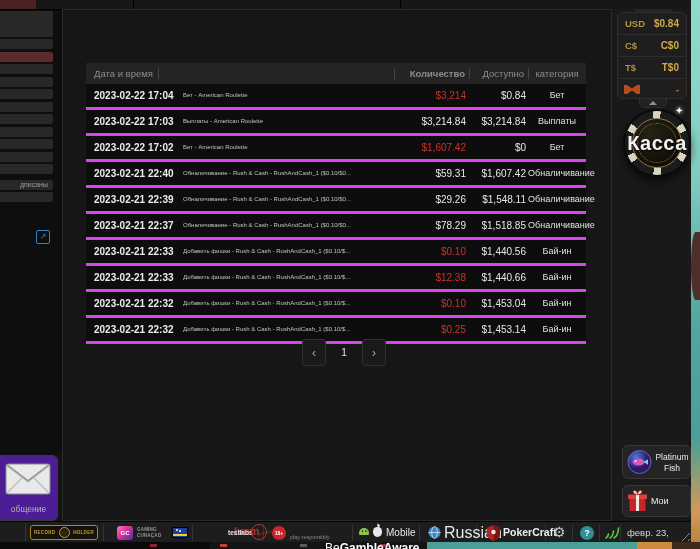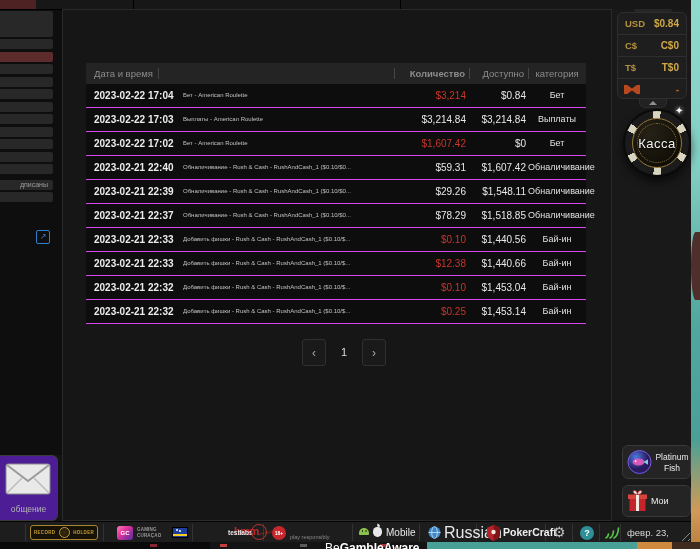--- a/index.html
+++ b/index.html
@@ -40,21 +40,21 @@
   .ttable{position:absolute;left:23px;top:53px;width:500px;}
   .thead{position:relative;height:21px;background:#242424;color:#8c8c8c;font-size:9.5px;}
   .th{position:absolute;top:0;line-height:21px;white-space:nowrap;}
   .th-date{left:8px;}
   .th-desc{left:72px;width:236px;text-align:center;}
   .th-qty{left:308px;width:71px;text-align:right;font-weight:bold;}
   .th-avail{left:383px;width:55px;text-align:right;}
   .th-cat{left:442px;width:58px;text-align:center;}
   .hdiv{position:absolute;top:5px;width:1px;height:11px;background:#454545;}
 
-  .trow{position:relative;height:23px;background:#0d0d0d;border-bottom:1px solid #d946ef;}
+  .trow{position:relative;height:23px;background:#0d0d0d;border-bottom:3px solid #d946ef;}
   .trow span{position:absolute;top:0;line-height:23px;white-space:nowrap;}
   .c-date{left:8px;font-size:10px;font-weight:bold;color:#ececec;}
   .c-desc{left:97px;font-size:6px;color:#c2c2c2;}
   .c-amt{left:280px;width:100px;text-align:right;font-size:10px;color:#e8e8e8;}
   .c-amt.neg{color:#c8352c;}
   .c-avail{left:363px;width:77px;text-align:right;font-size:10px;color:#e8e8e8;}
   .c-cat{left:442px;width:58px;text-align:center;font-size:9px;color:#e0e0e0;}
 
   .pager{position:absolute;left:23px;top:329px;width:500px;height:28px;}
   .pg-btn{position:absolute;top:0;width:24px;height:27px;background:#1a1a1a;border:1px solid #303030;border-radius:3px;
@@ -80,21 +80,21 @@
   .w-collapse i{position:absolute;left:9px;top:2px;width:0;height:0;border-left:4px solid transparent;border-right:4px solid transparent;border-bottom:4px solid #8f8f8f;}
 
   .chip-wrap{position:absolute;left:11px;top:100px;width:68px;height:68px;border-radius:50%;background:#0a0a0a;
      box-shadow:0 5px 10px rgba(0,0,0,.6);}
   .chip{position:absolute;inset:2px;border-radius:50%;
      background:repeating-conic-gradient(from -8deg,#d8d4bf 0deg 15deg,#1b1b1b 15deg 60deg);}
   .chip-inner{position:absolute;inset:7px;border-radius:50%;border:1px solid #97793a;
      background:radial-gradient(circle at 35% 30%,#262217,#0f0d06 75%);}
   .chip-ring{position:absolute;inset:12px;border-radius:50%;border:1px dotted #8a6f36;}
   .chip-label{position:absolute;inset:0;display:flex;align-items:center;justify-content:center;
-     color:#f2f2f2;font-size:13px;letter-spacing:.5px;text-shadow:0 1px 2px #000;}
+     color:#f2f2f2;font-size:20px;letter-spacing:.5px;text-shadow:0 1px 2px #000;font-weight:bold;}
   .sparkle{position:absolute;left:63px;top:96px;color:#fff;font-size:10px;text-shadow:0 0 4px #fff;}
 
   .promo-btn{position:absolute;left:10px;width:69px;background:#242424;border:1px solid #383838;border-radius:6px;box-sizing:border-box;}
   .pf-btn{top:436px;height:34px;}
   .mp-btn{top:476px;height:32px;}
   .promo-btn .icon{position:absolute;left:4px;top:50%;transform:translateY(-50%);}
   .pf-text{position:absolute;left:32px;top:6px;font-size:8.5px;line-height:1.25;color:#e8e8e8;text-align:center;width:34px;}
   .mp-text{position:absolute;left:28px;top:0;line-height:30px;font-size:9px;color:#eee;}
 
   

